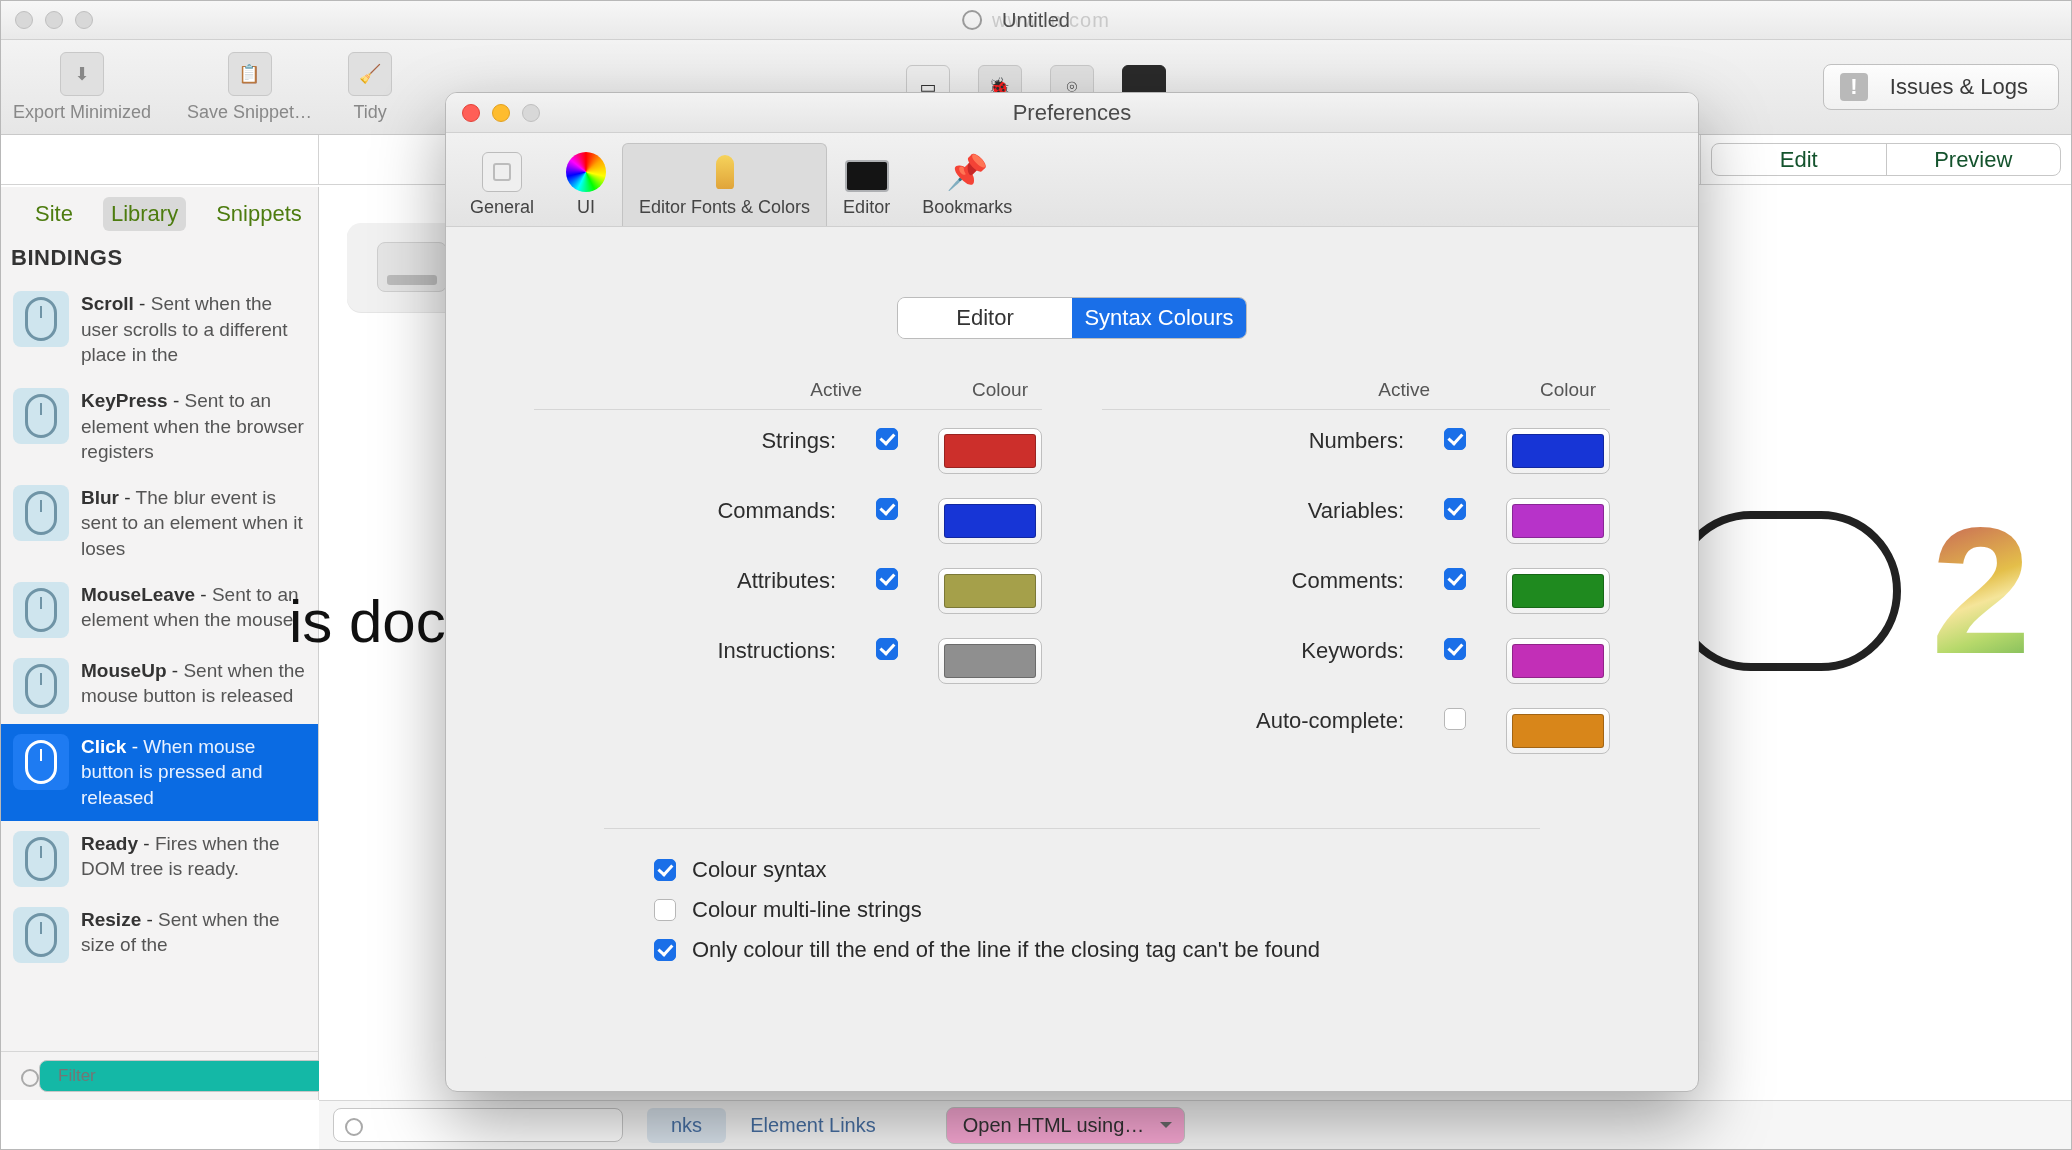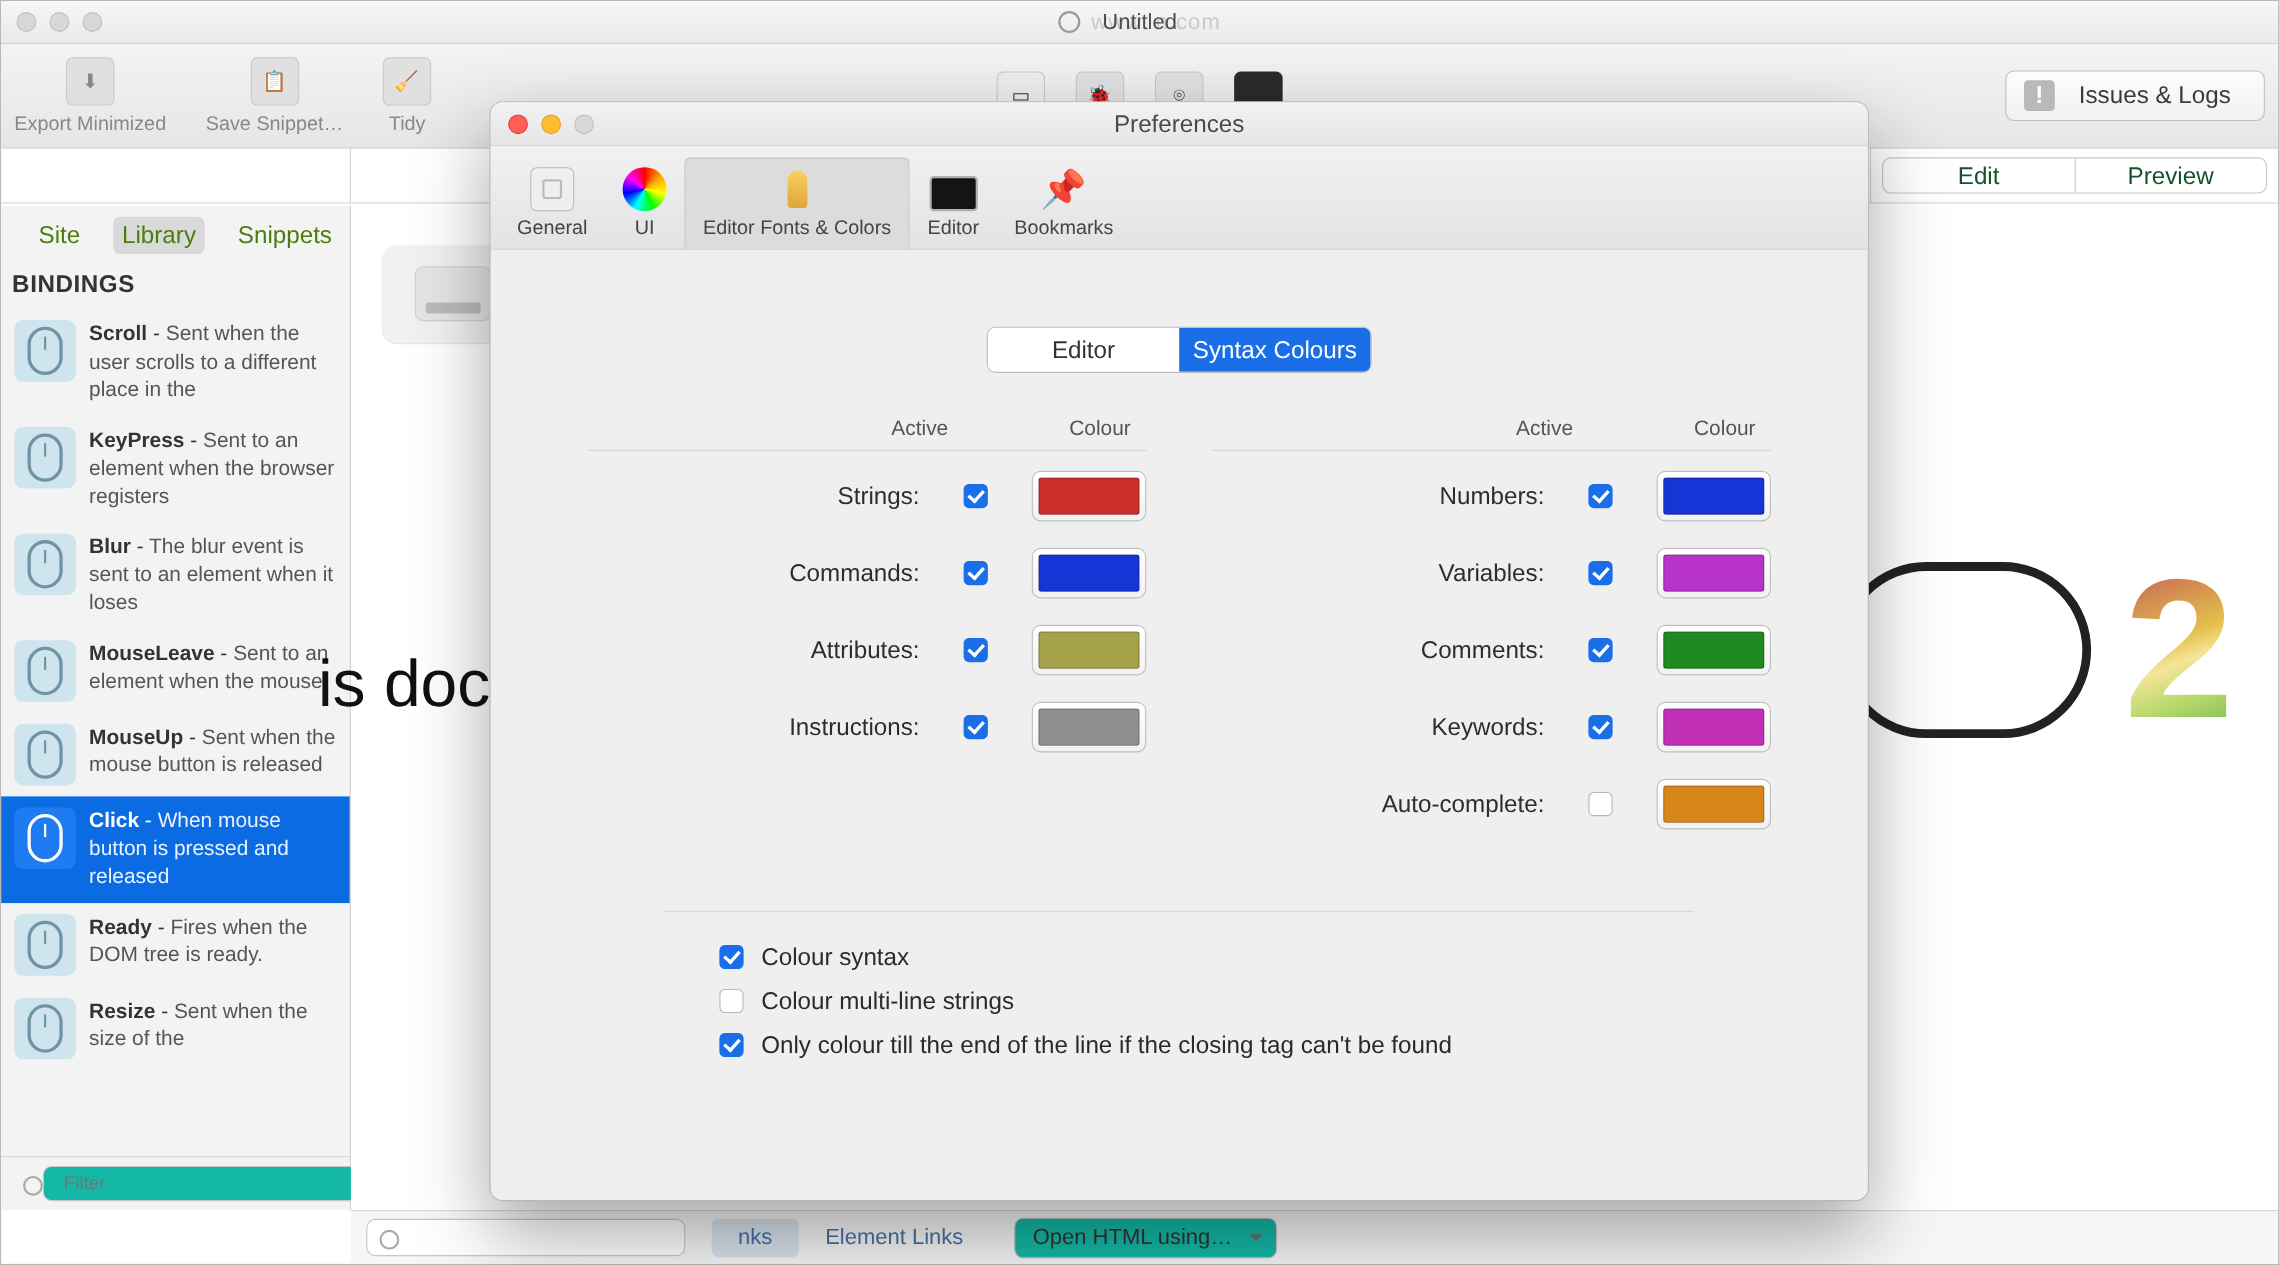--- a/index.html
+++ b/index.html
@@ -65,21 +65,21 @@
 
 .doc-ghost { position:absolute; left:-30px; top:400px; font-size:60px; color:#111; }
 
 
 .bottombar { position:absolute; left:318px; right:0; bottom:0; height:49px; background:#f6f6f6; border-top:1px solid #d6d6d6; display:flex; align-items:center; gap:24px; padding:0 14px; font-size:20px;}
 .bb-search { position:relative; width:290px; }
 .bb-search input { width:100%; height:34px; border:1px solid #c7c7c7; border-radius:8px; padding:0 12px 0 36px; }
 .bb-search::before { content:""; position:absolute; left:12px; top:50%; margin-top:-7px; width:14px; height:14px; border:2px solid #a9a9a9; border-radius:50%; }
 .bb-tab { padding:6px 24px; border-radius:6px; background:#d9e3ec; color:#4770a4; }
 .bb-link { color:#4770a4; }
-.bb-select { margin-left:22px; border:1px solid #c7c7c7; border-radius:8px; background:#14b8a6; padding:6px 40px 6px 16px; position:relative; color:#333; }
+.bb-select { margin-left:46px; border:1px solid #c7c7c7; border-radius:8px; background:#f9a8d4; padding:6px 40px 6px 16px; position:relative; color:#333; }
 .bb-select::after { content:""; position:absolute; right:12px; top:50%; margin-top:-3px; border:6px solid transparent; border-top-color:#6b6b6b; }
 
 
 .prefs { position:absolute; left:445px; top:92px; width:1254px; height:1000px; background:#efefef; border:1px solid #b8b8b8; border-radius:12px; box-shadow:0 30px 70px rgba(0,0,0,.35); overflow:hidden; }
 .p-titlebar { height:40px; background:linear-gradient(#f3f3f3,#e5e5e5); border-bottom:1px solid #d0d0d0; display:flex; align-items:center; }
 .p-traffic { display:flex; gap:12px; padding-left:16px; }
 .pdot { width:18px; height:18px; border-radius:50%; }
 .pdot.r { background:#ff5f57; border:1px solid #e24239;}
 .pdot.y { background:#febc2e; border:1px solid #e1a022;}
 .pdot.g { background:#d8d8d8; border:1px solid #bfbfbf;}
@@ -98,21 +98,21 @@
 .pt-ico.term { width:44px; height:32px; background:#141414; border:2px solid #aeb0b3; border-radius:4px; }
 
 .p-body { position:absolute; left:38px; right:38px; top:170px; bottom:30px; background:#efefef; border-radius:8px; padding:34px 50px; }
 .p-seg { width:350px; margin:0 auto 40px; display:flex; border:1px solid #bcbcbc; border-radius:8px; overflow:hidden; font-size:22px;}
 .p-seg > div { flex:1; text-align:center; padding:7px 0; background:#fff; }
 .p-seg > div.active { background:#1a6fe8; color:#fff;text-align:center; }
 
 .grid { display:flex; justify-content:space-between; gap:60px; }
 .col { flex:1; }
 .col-head { display:flex; justify-content:flex-end; gap:110px; color:#555; font-size:19px; padding:0 14px 8px 0; border-bottom:1px solid #d6d6d6; margin-bottom:18px;}
-.row { display:flex; align-items:center; justify-content:flex-end; gap:40px; margin-bottom:24px; }
+.row { display:flex; align-items:flex-start; justify-content:flex-end; gap:40px; margin-bottom:24px; }
 .row .lbl { flex:1; text-align:right; font-size:22px; color:#2d2d2d; }
 .chk { width:22px; height:22px; border:1px solid #b7b7b7; border-radius:5px; background:#fff; display:inline-flex; align-items:center; justify-content:center; }
 .chk.checked { background:#1a6fe8; border-color:#1a6fe8; }
 .chk.checked::after { content:""; width:6px; height:11px; border:solid #fff; border-width:0 3px 3px 0; transform:rotate(42deg) translate(-1px,-1px);}
 .swatch { width:104px; height:46px; border:1px solid #bfbfbf; border-radius:8px; padding:5px; background:linear-gradient(#fff,#f1f1f1); box-shadow:inset 0 1px 0 #fff; }
 .swatch > div { width:100%; height:100%; border:1px solid rgba(0,0,0,.25); border-radius:3px; }
 
 .divider { border-top:1px solid #d6d6d6; margin:50px 70px 28px; }
 .opts { padding-left:120px; }
 .opt { display:flex; align-items:center; gap:16px; font-size:22px; color:#2a2a2a; margin-bottom:14px;}

